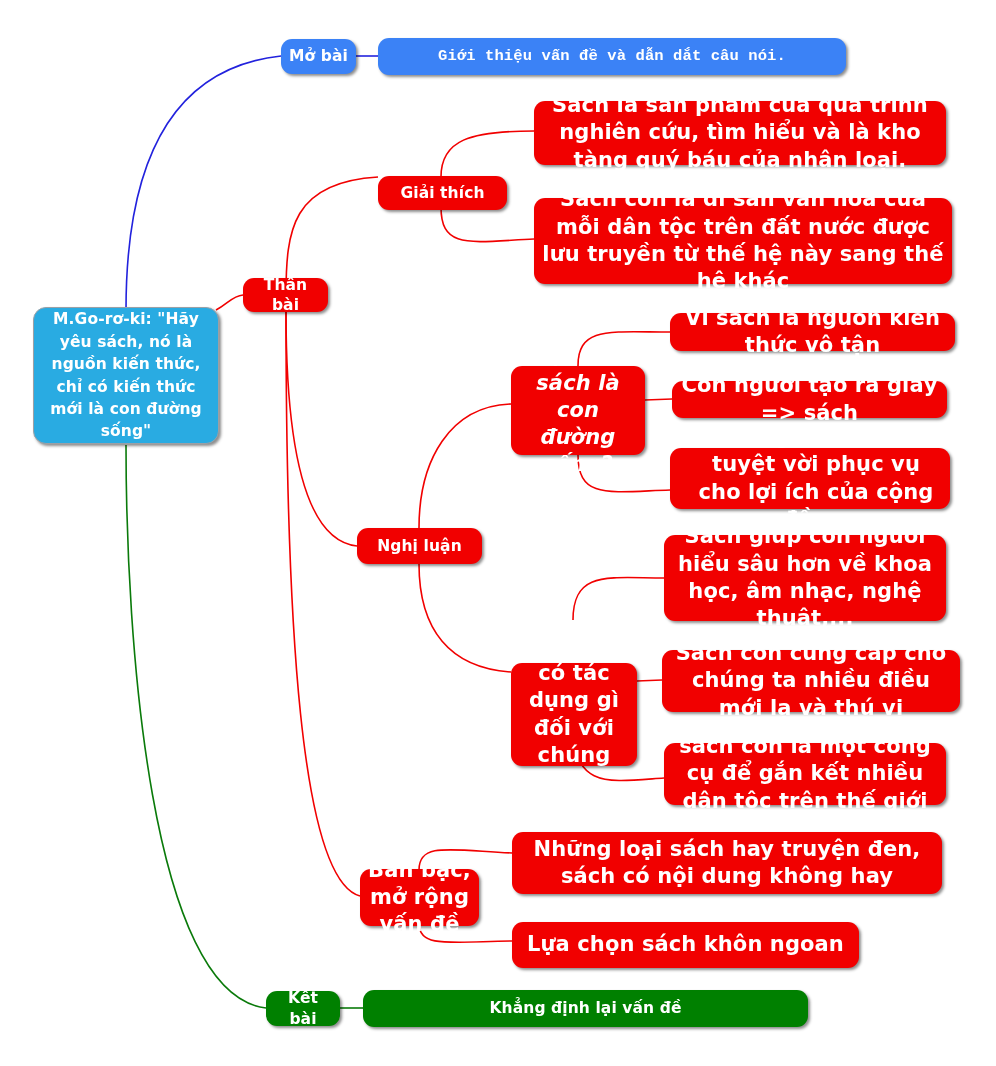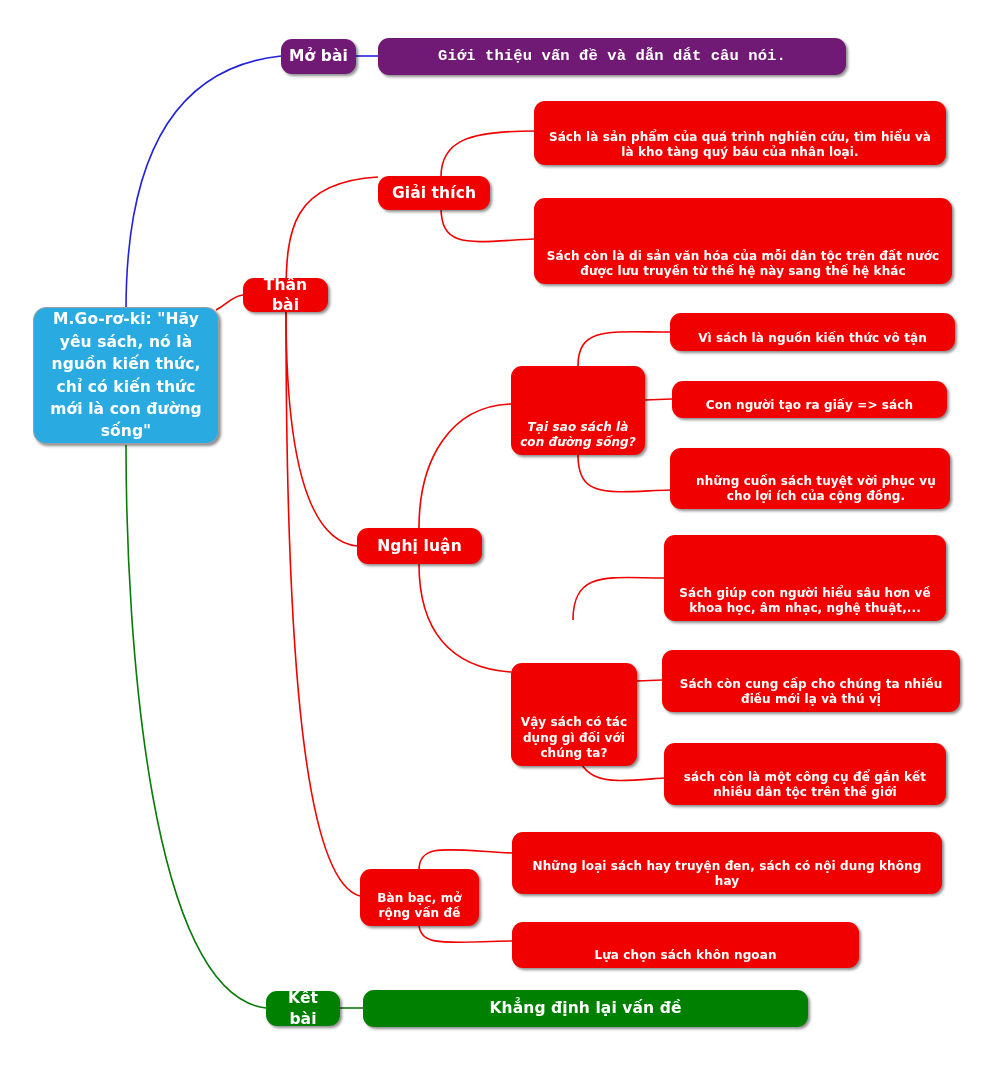--- a/index.html
+++ b/index.html
@@ -36,26 +36,26 @@
     padding: 4px 8px;
     letter-spacing: 0.1px;
   }
   .node.root {
     background: #29abe2;
     border: 1px solid #9aa0a6;
     border-radius: 13px;
     font-size: 15.5px;
     line-height: 1.45;
   }
-  .node.blue   { background: #701a75; }
+  .node.blue   { background: #3b82f6; }
   .node.red    { background: #f10000; }
   .node.green  { background: #008000; }
 
   .n-sz-lg { font-size: 15.5px; }
-  .n-sz-md { font-size: 12px; align-items: flex-end; }
+  .n-sz-md { font-size: 21px; }
 </style>
 </head>
 <body>
 
 <div id="mindmap">
 
   <svg id="edges" viewBox="0 0 996 1066" xmlns="http://www.w3.org/2000/svg">
     <g fill="none" stroke-width="1.6">
 
       <path d="M126,310 C126,200 150,70 281,56" stroke="#2222dd"></path>
@@ -102,21 +102,21 @@
     <span>Mở bài</span>
   </div>
   <div class="node blue n-sz-lg" style="left:378px; top:38px; width:468px; height:37px;font-family:Liberation Mono, monospace;">
     <span>Giới thiệu vấn đề và dẫn dắt câu nói.</span>
   </div>
 
   <div class="node red n-sz-lg" style="left:243px; top:278px; width:85px; height:34px;">
     <span>Thân bài</span>
   </div>
 
-  <div class="node red n-sz-lg" style="left:378px; top:176px; width:112px; height:34px;">
+  <div class="node red n-sz-lg" style="left:378px; top:176px; width:129px; height:34px;">
     <span>Giải thích</span>
   </div>
   <div class="node red n-sz-md" style="left:534px; top:101px; width:412px; height:64px;">
     <span>Sách là sản phẩm của quá trình nghiên cứu, tìm hiểu và là kho tàng quý báu của nhân loại.</span>
   </div>
   <div class="node red n-sz-md" style="left:534px; top:198px; width:418px; height:86px;">
     <span>Sách còn là di sản văn hóa của mỗi dân tộc trên đất nước được lưu truyền từ thế hệ này sang thế hệ khác</span>
   </div>
 
   <div class="node red n-sz-lg" style="left:357px; top:528px; width:125px; height:36px;">

